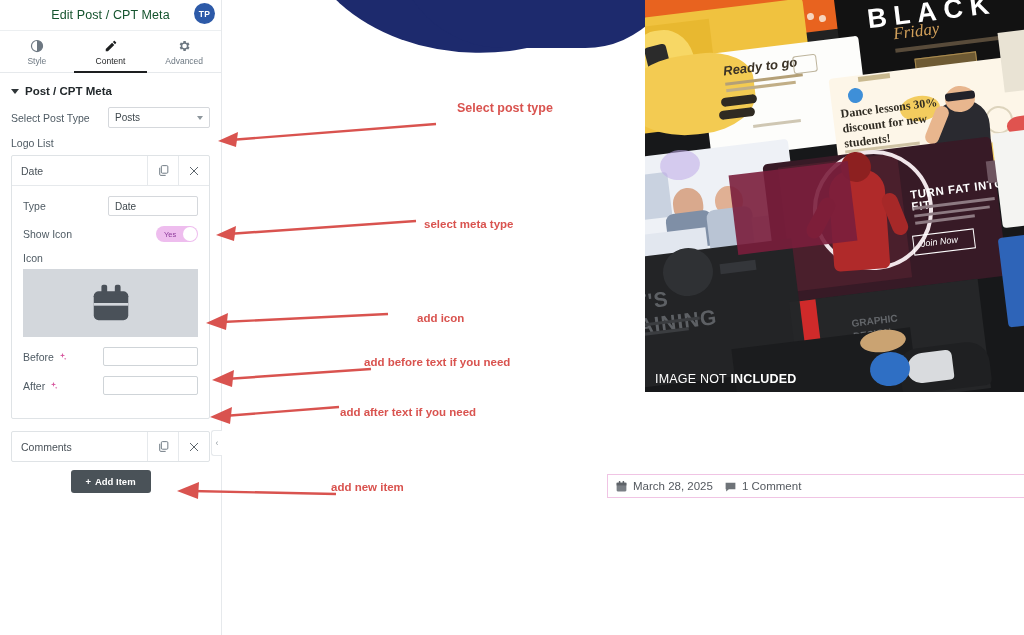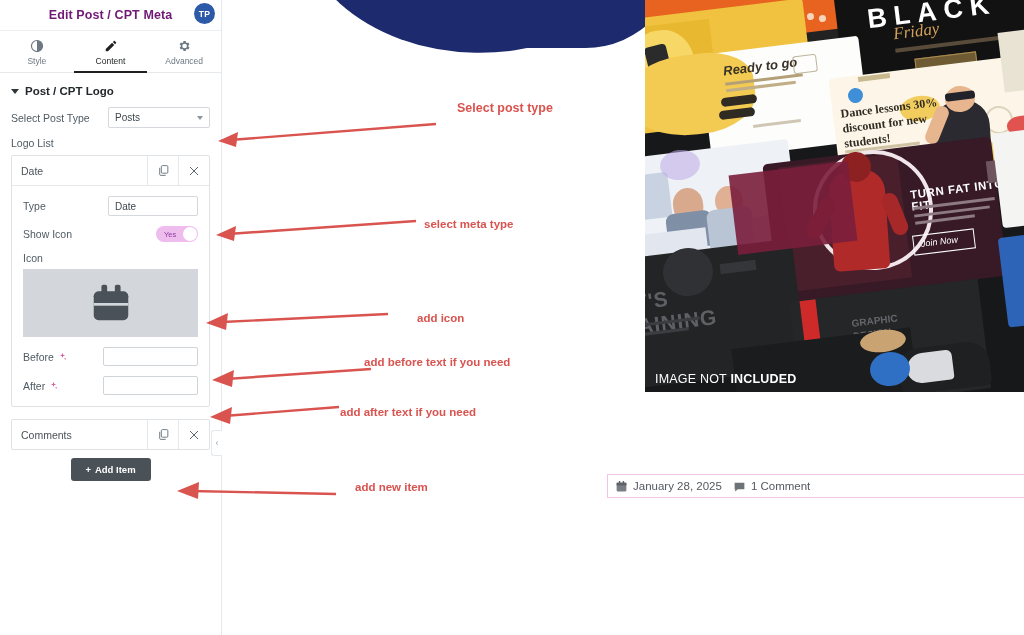--- a/index.html
+++ b/index.html
@@ -27,21 +27,21 @@
 
   
   .panel{
     position:absolute; left:0; top:0; width:222px; height:635px;
     background:#ffffff; border-right:1px solid #e6e9ec; z-index:5;
   }
   .panel-header{
     height:31px; display:flex; align-items:center; justify-content:center;
     position:relative; border-bottom:1px solid #eceff1;
   }
-  .panel-title{ font-size:12.5px; font-weight:bold; color:#701a75; letter-spacing:.1px; }
+  .panel-title{ font-size:12.5px; font-weight:normal; color:#14532d; letter-spacing:.1px; }
   .avatar{
     position:absolute; right:6px; top:3px; width:21px; height:21px; border-radius:50%;
     background:#2d5aa8; color:#fff; font-size:8.5px; font-weight:bold;
     display:flex; align-items:center; justify-content:center; letter-spacing:.3px;
   }
 
   .tabs{ display:flex; height:42px; border-bottom:1px solid #e6e9ec; }
   .tab{
     flex:1; display:flex; flex-direction:column; align-items:center; justify-content:center;
     gap:3px; cursor:pointer; position:relative; padding-top:2px;
@@ -252,21 +252,21 @@
 </div>
 
 <div class="preview-box">
   <div class="pv-item">
     <svg width="13" height="13" viewBox="0 0 24 24">
       <rect x="3" y="5" width="18" height="16" rx="2" fill="#7a7f85"></rect>
       <rect x="3" y="5" width="18" height="5" fill="#5e6368"></rect>
       <rect x="7" y="2" width="3" height="5" rx="1" fill="#5e6368"></rect>
       <rect x="14" y="2" width="3" height="5" rx="1" fill="#5e6368"></rect>
     </svg>
-    <span>January 28, 2025</span>
+    <span>March 28, 2025</span>
   </div>
   <div class="pv-item">
     <svg width="13" height="13" viewBox="0 0 24 24">
       <path d="M3 5h18v12H9l-5 4v-4H3z" fill="#6e7378"></path>
     </svg>
     <span>1 Comment</span>
   </div>
 </div>
 
 <div class="panel">
@@ -293,21 +293,21 @@
     <div class="tab">
       <svg class="t-ico" viewBox="0 0 24 24">
         <path d="M19.4 13a7.6 7.6 0 000-2l2-1.6-2-3.4-2.4 1a7.6 7.6 0 00-1.7-1L15 3.4h-4l-.3 2.6a7.6 7.6 0 00-1.7 1l-2.4-1-2 3.4L6.6 11a7.6 7.6 0 000 2l-2 1.6 2 3.4 2.4-1a7.6 7.6 0 001.7 1l.3 2.6h4l.3-2.6a7.6 7.6 0 001.7-1l2.4 1 2-3.4-2-1.6zM13 16a4 4 0 110-8 4 4 0 010 8z" fill="#6d7882"></path>
       </svg>
       <span class="t-lab">Advanced</span>
     </div>
   </div>
 
   <div class="section-head">
     <span class="caret"></span>
-    <span class="section-title">Post / CPT Logo</span>
+    <span class="section-title">Post / CPT Meta</span>
   </div>
 
   <div class="row">
     <span class="row-label">Select Post Type</span>
     <div class="select">
       <span class="cv">Posts</span>
       <span class="arw"></span>
     </div>
   </div>
 
@@ -361,21 +361,21 @@
         <span class="ctl-label">
           <span>Before</span>
           <svg class="dyn" viewBox="0 0 24 24">
             <path d="M12 2l1.6 5.4L19 9l-5.4 1.6L12 16l-1.6-5.4L5 9l5.4-1.6z" fill="#d7589f"></path>
             <path d="M19 15l.8 2.4 2.2.8-2.2.8-.8 2.4-.8-2.4-2.2-.8 2.2-.8z" fill="#d7589f"></path>
           </svg>
         </span>
         <input class="textfield" type="text" value="" placeholder="" style="">
       </div>
 
-      <div class="ctl" style="margin-bottom:2px;">
+      <div class="ctl" style="margin-bottom:14px;">
         <span class="ctl-label">
           <span>After</span>
           <svg class="dyn" viewBox="0 0 24 24">
             <path d="M12 2l1.6 5.4L19 9l-5.4 1.6L12 16l-1.6-5.4L5 9l5.4-1.6z" fill="#d7589f"></path>
             <path d="M19 15l.8 2.4 2.2.8-2.2.8-.8 2.4-.8-2.4-2.2-.8 2.2-.8z" fill="#d7589f"></path>
           </svg>
         </span>
         <input class="textfield" type="text" value="" placeholder="" style="">
       </div>
 
@@ -434,13 +434,13 @@
 <svg class="arrow" style="left:198px;top:400px;width:145px;height:28px;" viewBox="0 0 145 28">
   <path d="M141 7 L26 16" stroke="#d9534f" stroke-width="2.4" fill="none"></path>
   <path d="M12 17 L34 7 L32 24 Z" fill="#d9534f"></path>
 </svg>
 <div class="anno" style="left:340px;top:406px;font-size:11.5px;">add after text if you need</div>
 
 <svg class="arrow" style="left:165px;top:478px;width:175px;height:28px;" viewBox="0 0 175 28">
   <path d="M171 16 L26 13" stroke="#d9534f" stroke-width="2.4" fill="none"></path>
   <path d="M12 13 L34 4 L33 21 Z" fill="#d9534f"></path>
 </svg>
-<div class="anno" style="left:355px;top:481px;font-size:11.5px;">add new item</div>
+<div class="anno" style="left:331px;top:481px;font-size:11.5px;">add new item</div>
 
 </body></html>

